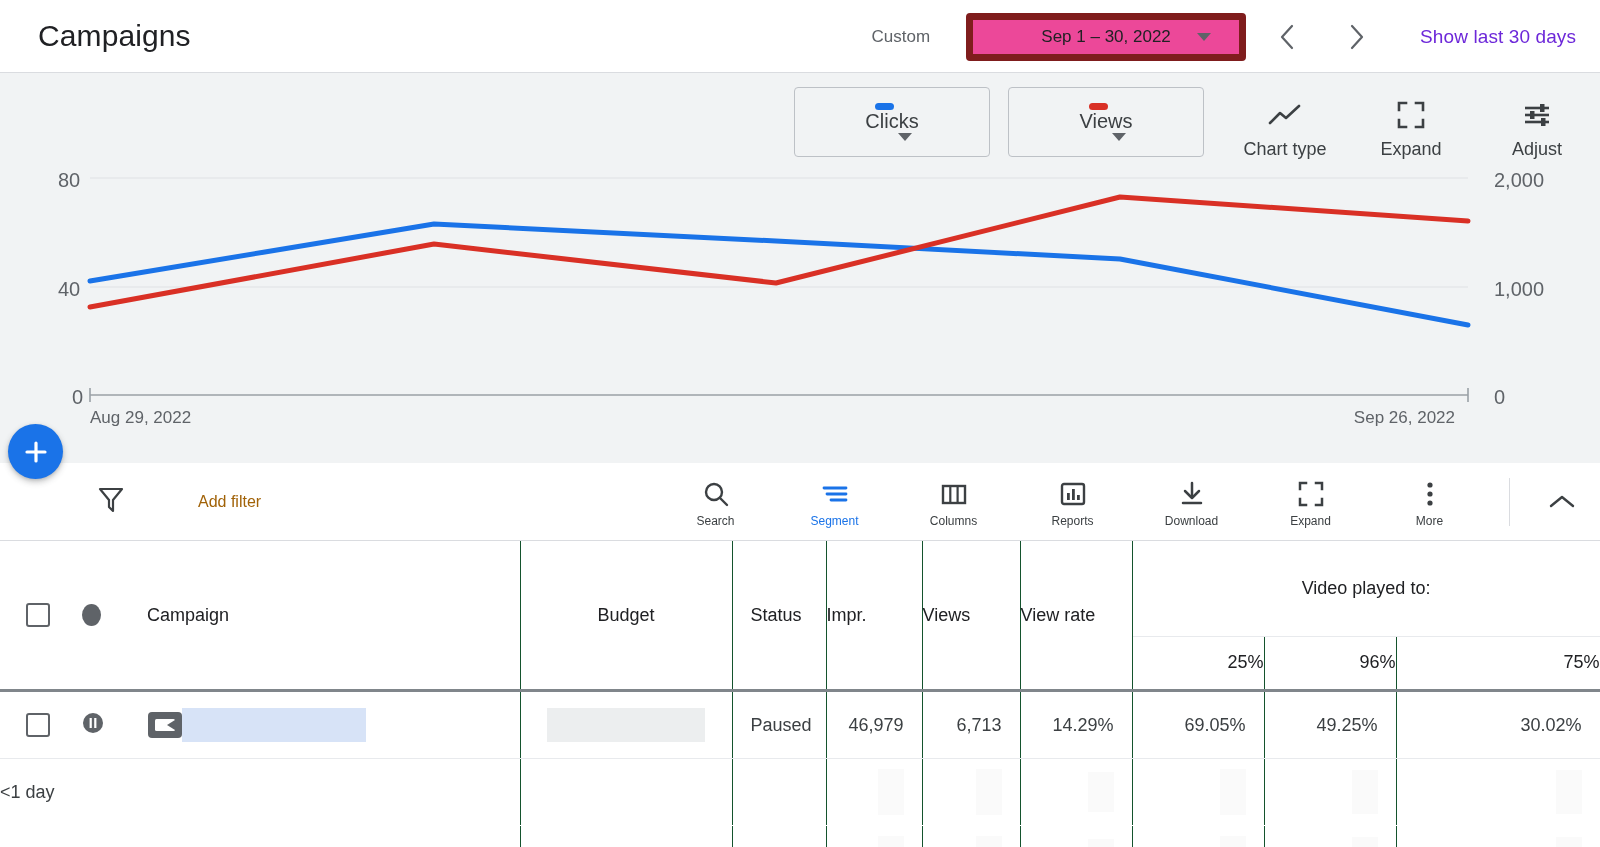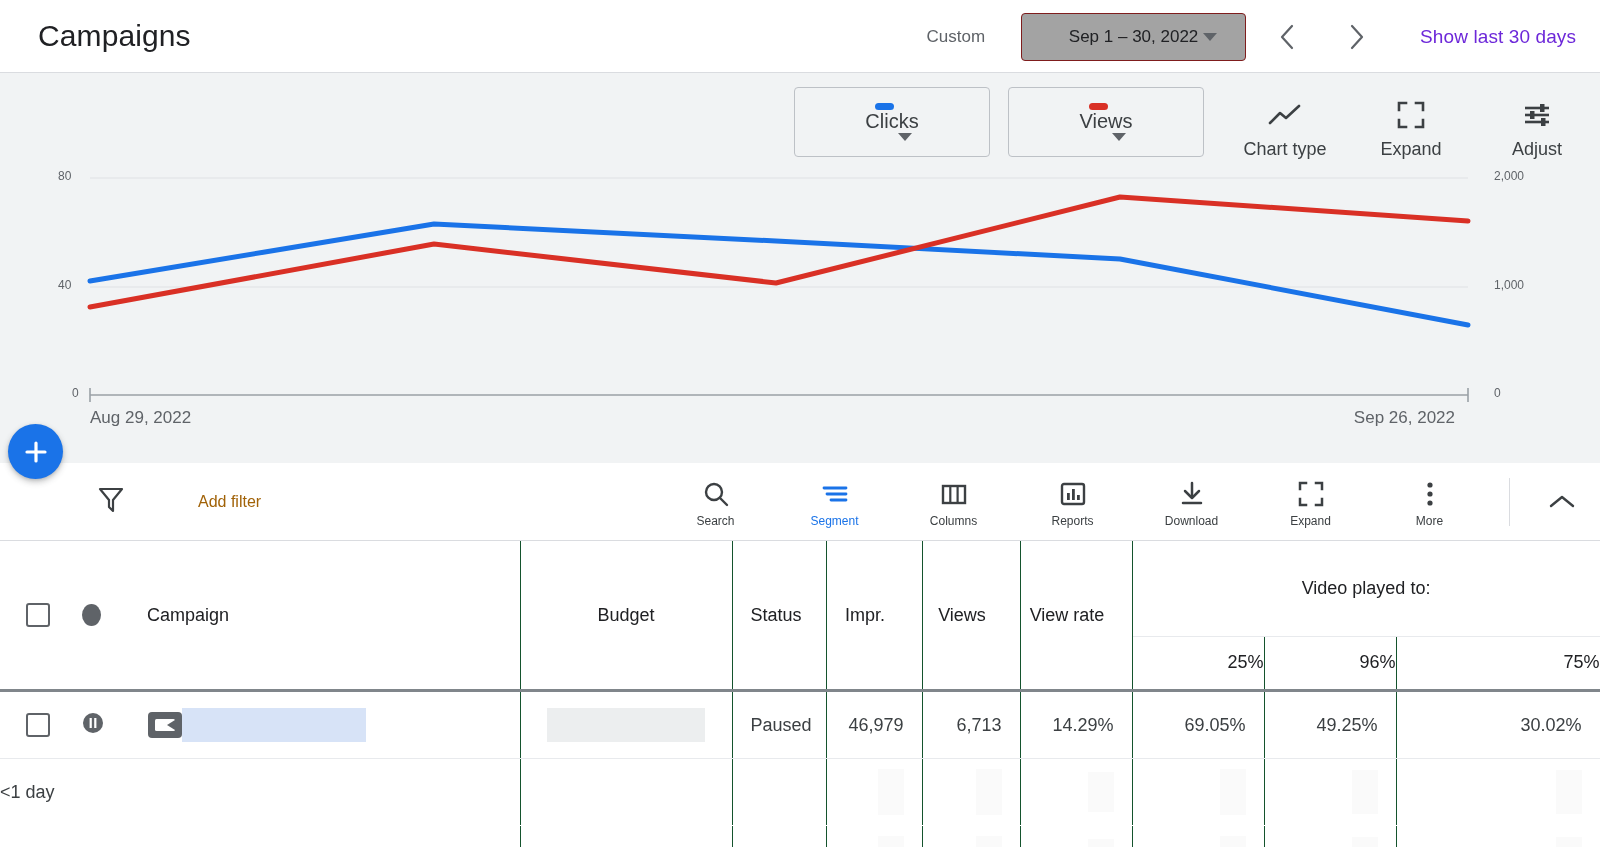--- a/index.html
+++ b/index.html
@@ -20,22 +20,22 @@
   .page-title {
     margin-left: 38px; font-size: 30px; color: #202124; font-weight: 400;
     letter-spacing: 0.1px;
   }
   .topbar-right {
     position: absolute; right: 24px; top: 0; height: 73px;
     display: flex; align-items: center; gap: 16px;
   }
   .custom-label { font-size: 17px; color: #5f6368; margin-right: 20px; }
   .date-box {
-    width: 225px; height: 48px; border: 1px solid #7f1d1d; border-radius: 4px;
-    background: #a3a3a3; display: flex; align-items: center; justify-content: center;
+    width: 280px; height: 48px; border: 7px solid #7f1d1d; border-radius: 4px;
+    background: #ec4899; display: flex; align-items: center; justify-content: center;
     position: relative; cursor: pointer;
   }
   .date-text { font-size: 17px; color: #202124; }
   .date-caret {
     position: absolute; right: 28px; top: 50%; transform: translateY(-50%);
     width: 0; height: 0; border-left: 7px solid transparent; border-right: 7px solid transparent;
     border-top: 8px solid #5f6368;
   }
   .nav-arrow {
     width: 52px; height: 52px; display: flex; align-items: center; justify-content: center;
@@ -70,21 +70,21 @@
   }
   .icon-btn {
     width: 126px; display: flex; flex-direction: column; align-items: center;
     cursor: pointer; padding-top: 8px;
   }
   .icon-btn .glyph { height: 40px; display: flex; align-items: center; justify-content: center; color: #3c4043; }
   .icon-btn .cap { font-size: 18px; color: #3c4043; margin-top: 4px; }
 
   
   .plot-wrap { position: absolute; left: 0; top: 0; width: 1600px; height: 390px; }
-  .axis-lbl { position: absolute; font-size: 12px; color: #5f6368; }
+  .axis-lbl { position: absolute; font-size: 20px; color: #5f6368; }
   .date-lbl { position: absolute; font-size: 17px; color: #5f6368; }
 
   
   .fab {
     position: absolute; left: 8px; top: 424px; width: 55px; height: 55px;
     border-radius: 50%; background: #1a73e8; color: #fff;
     display: flex; align-items: center; justify-content: center;
     box-shadow: 0 3px 6px rgba(60,64,67,0.30), 0 1px 3px rgba(60,64,67,0.15);
     cursor: pointer; z-index: 40;
   }
@@ -113,21 +113,21 @@
   .tb-collapse { width: 64px; display: flex; align-items: center; justify-content: center; cursor: pointer; color: #3c4043; }
 
   
   .table-zone { position: absolute; left: 0; top: 541px; width: 1600px; height: 306px; background: #fff; }
   table.grid { border-collapse: collapse; width: 1600px; table-layout: fixed; }
   table.grid td, table.grid th {
     border-right: 1px solid #14532d; font-weight: 400; padding: 0;
     vertical-align: middle;
   }
   .hdr-row td { height: 95px; font-size: 18px; color: #202124; }
-  .hdr-row td.num { text-align: center; padding-right: 18px; }
+  .hdr-row td.num { text-align: left; padding-right: 18px; }
   .hdr-row td.lft { text-align: left; }
   .vpt-head {
     height: 42px; font-size: 18px; color: #202124; text-align: center;
     border-bottom: 1px solid #e8eaed;
   }
   .vpt-sub { height: 53px; font-size: 18px; color: #202124; text-align: right; padding-right: 18px; }
   .thickline { height: 3px; background: #80868b; }
   .data-row td { height: 66px; font-size: 18px; color: #3c4043; }
   .data-row td.num { text-align: right; padding-right: 18px; }
   .data-row td.sts { text-align: left; padding-left: 18px; }

